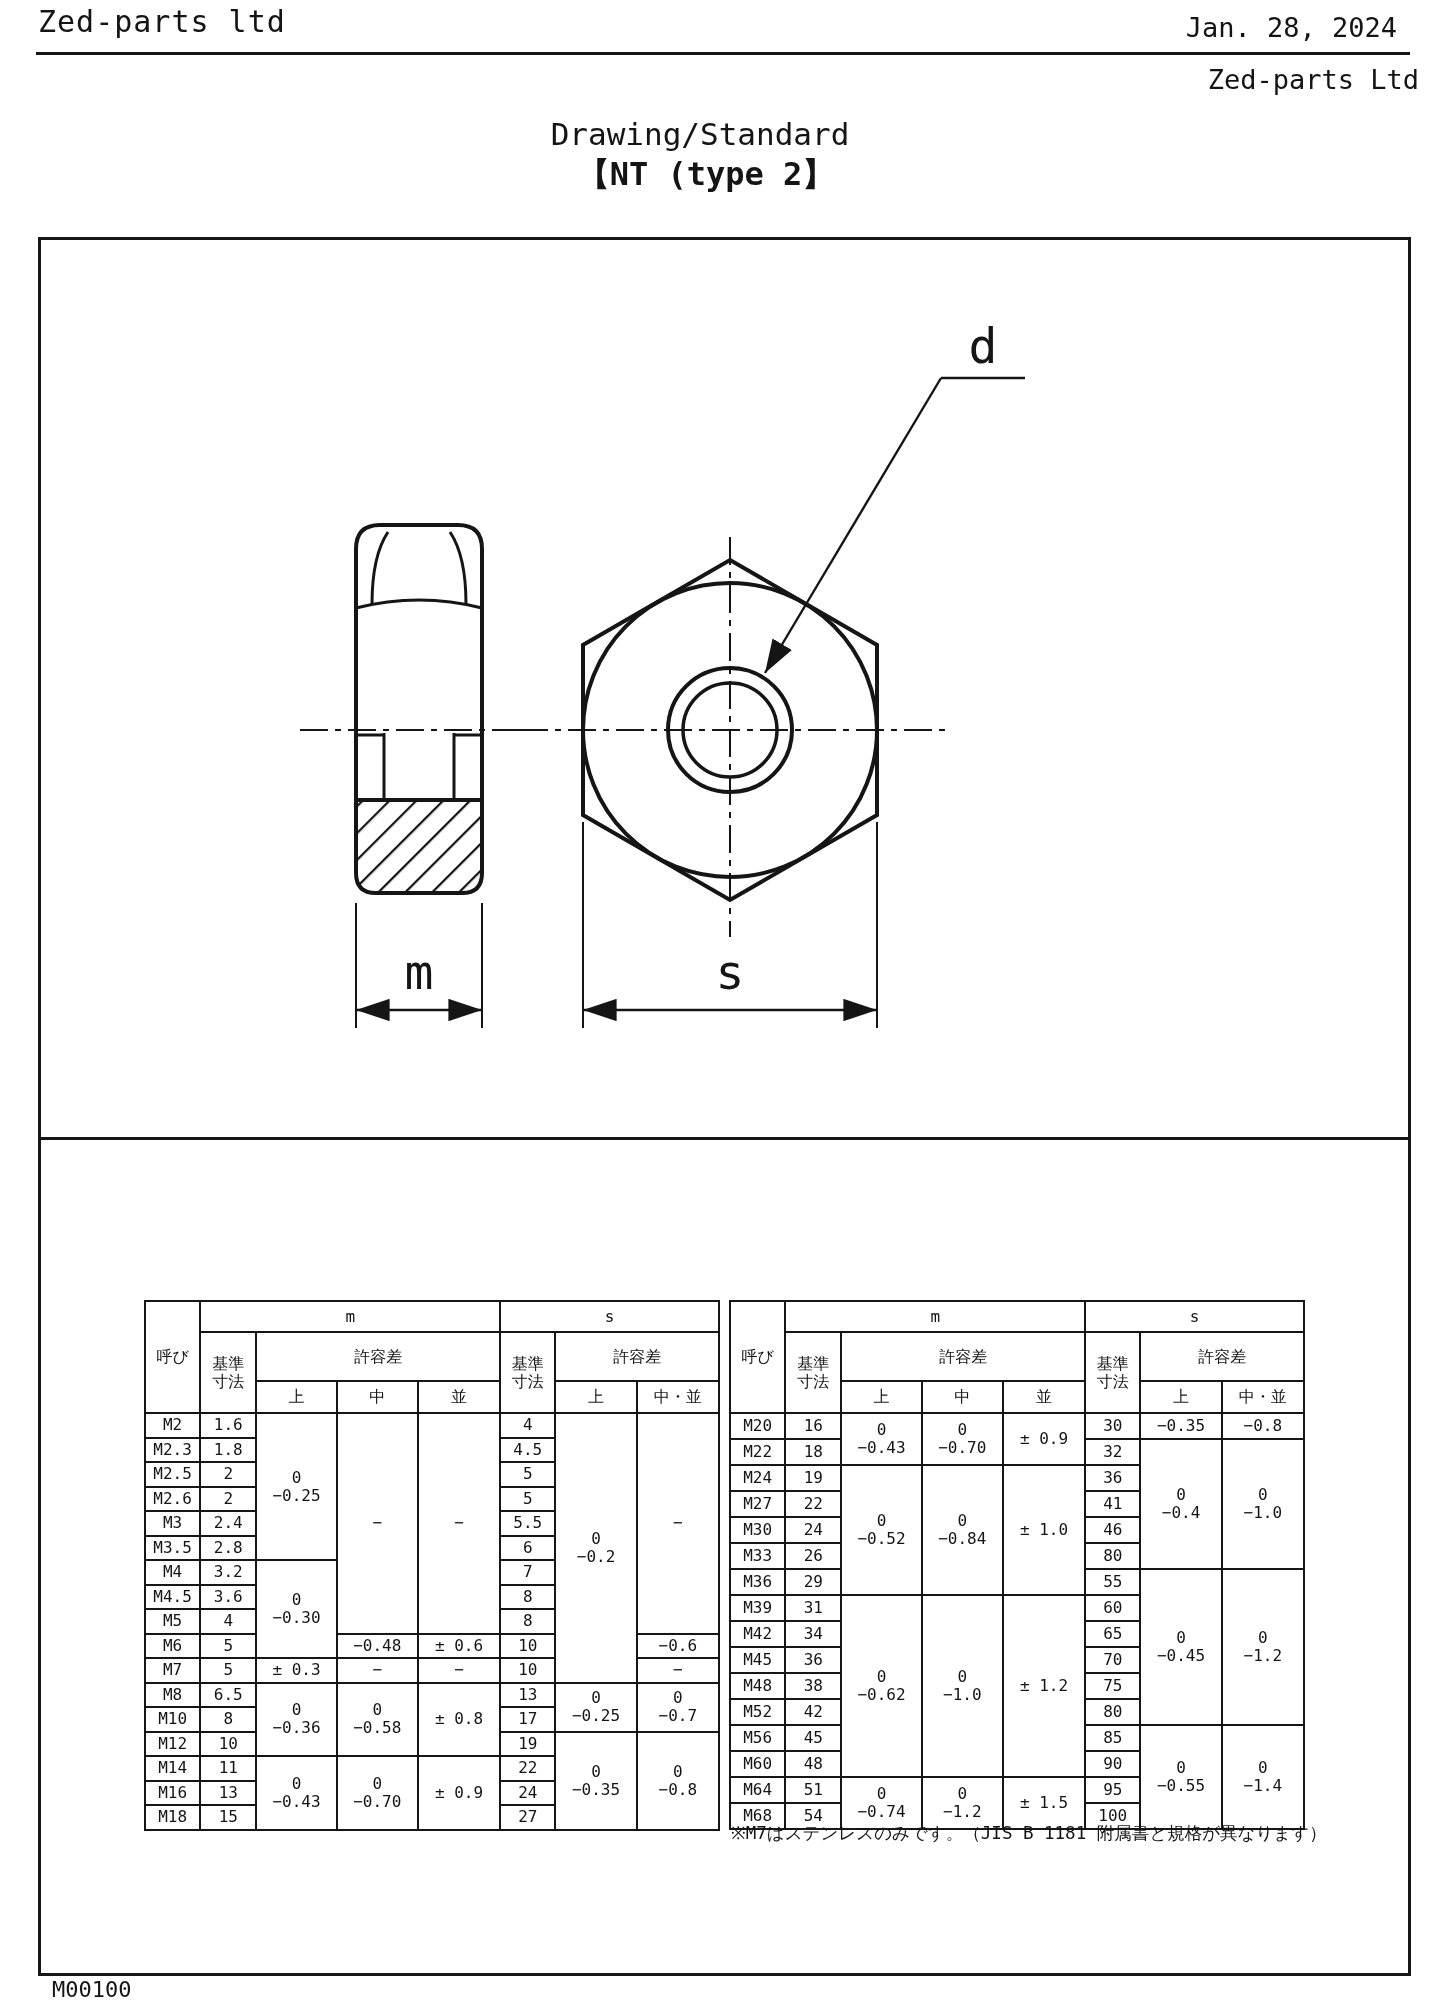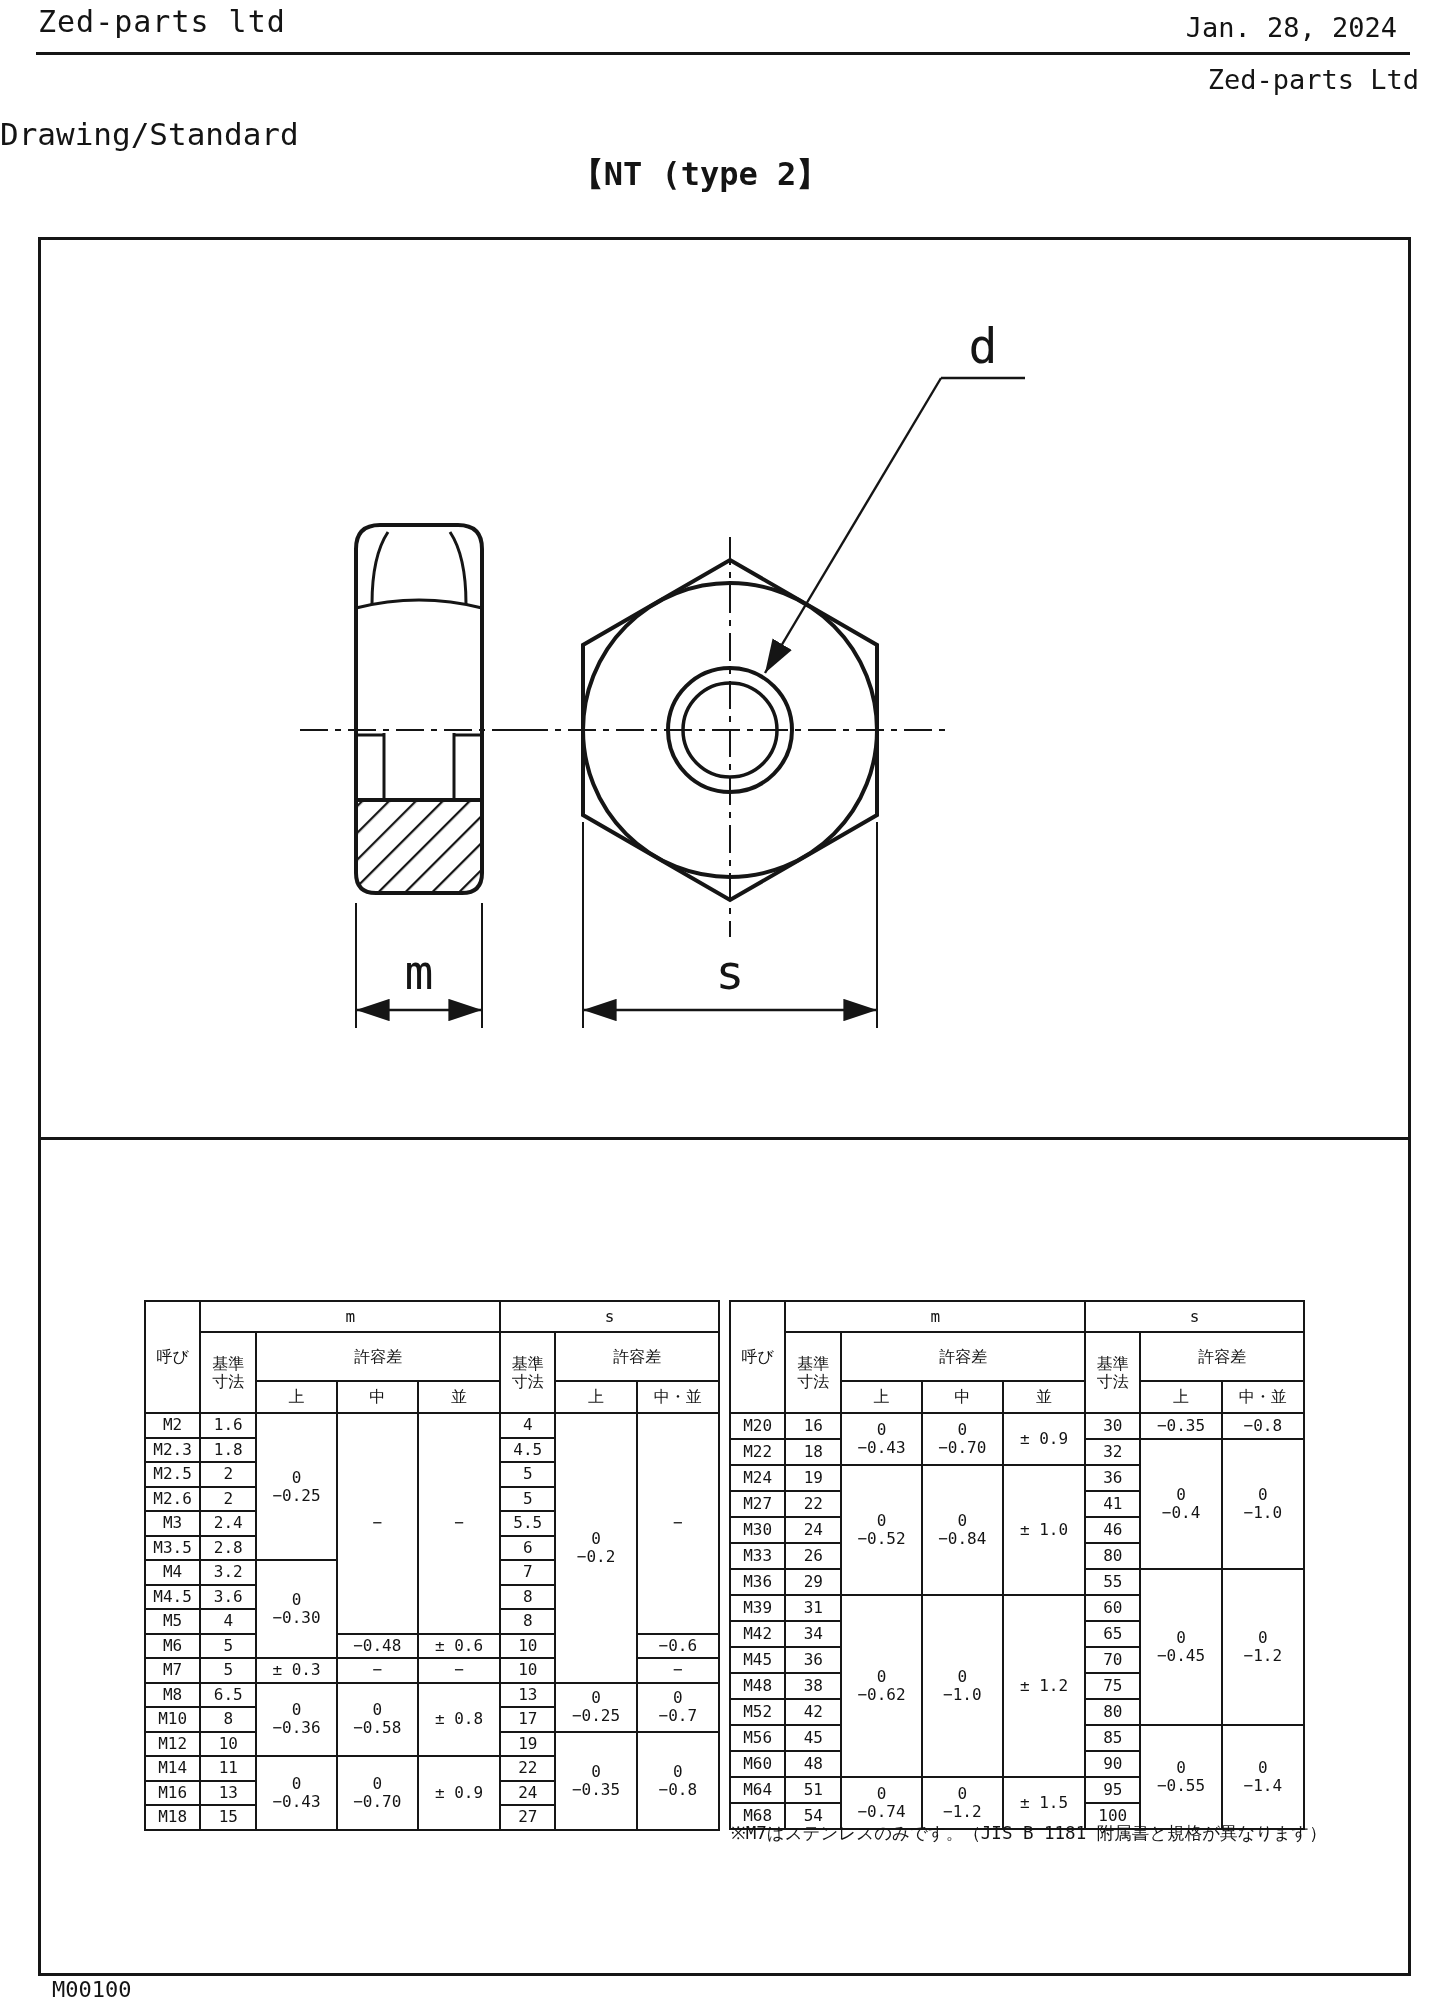--- a/index.html
+++ b/index.html
@@ -6,22 +6,22 @@
   body{
     width:1445px;height:2005px;position:relative;background:#ffffff;
     font-family:"DejaVu Sans Mono","Liberation Mono",monospace;color:#141414;
     overflow:hidden;
   }
   .abs{position:absolute;}
   #company-top{left:38px;top:4px;font-size:30px;letter-spacing:1px;}
   #date{right:48px;top:12px;font-size:27px;}
   #header-rule{left:36px;top:52px;width:1374px;height:3px;background:#161616;}
   #company-right{right:26px;top:64px;font-size:27px;}
-  #doc-type{left:0;top:116px;width:1400px;font-size:31px;}
-  #doc-title{left:0;top:153px;width:1400px;text-align:center;font-size:32px;font-weight:bold;}
+  #doc-type{left:0;top:116px;width:1400px;text-align:center;font-size:31px;}
+  #doc-title{left:0;top:153px;width:1400px;text-align:center;font-size:32px;font-weight:bold;padding-left:6px;}
   #main-box{left:38px;top:237px;width:1367px;height:1733px;border:3px solid #161616;}
   #section-divider{left:38px;top:1137px;width:1370px;height:3px;background:#161616;}
   #drawing-svg{left:38px;top:237px;}
   #doc-code{left:40px;top:1977px;font-size:22px;margin-left:12px;}
   #table-footnote{left:731px;top:1820px;font-size:17.5px;
     font-family:"DejaVu Sans Mono","Liberation Sans",sans-serif;}
 
   table.spec{position:absolute;border-collapse:collapse;table-layout:fixed;width:576px;
     font-family:"DejaVu Sans Mono","Liberation Sans",sans-serif;}
   #left-table{left:144px;top:1300px;}

